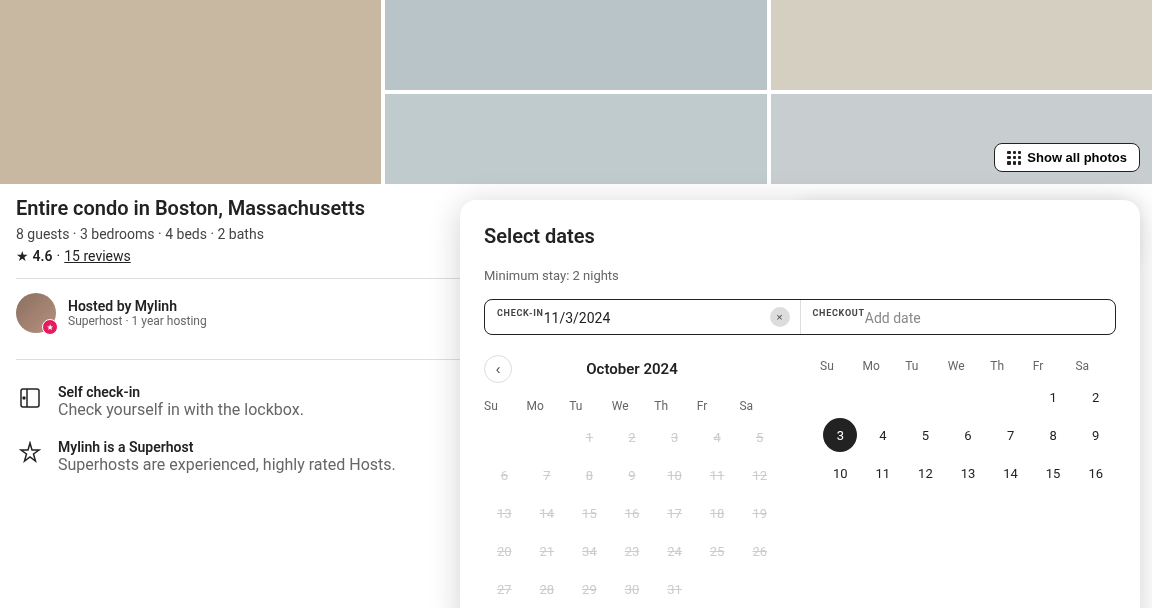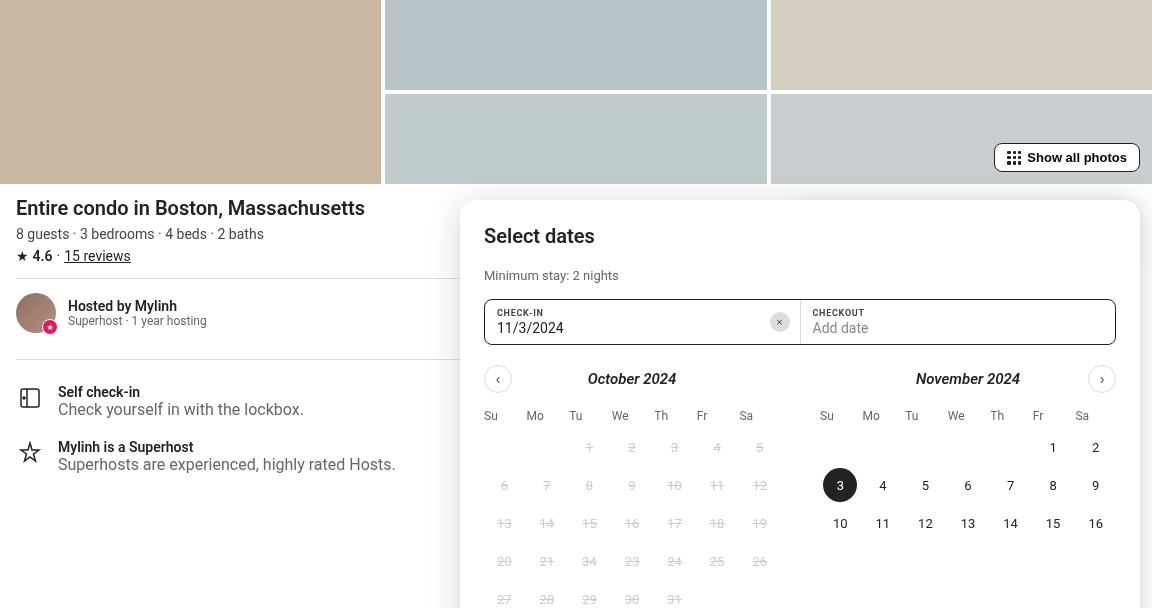--- a/index.html
+++ b/index.html
@@ -170,21 +170,21 @@
       gap: 0;
       border: 1.5px solid #222;
       border-radius: 8px;
       overflow: hidden;
       margin-bottom: 20px;
     }
     .date-field {
       flex: 1;
       padding: 8px 12px;
       display: flex;
-      flex-direction: column;
+      flex-direction: row;
       cursor: pointer;
       position: relative;
     }
     .date-field:first-child { border-right: 1px solid #ddd; }
     .date-label {
       font-size: 9px;
       font-weight: 700;
       letter-spacing: 0.08em;
       text-transform: uppercase;
       color: #444;
@@ -219,21 +219,20 @@
       display: flex;
       align-items: center;
       justify-content: space-between;
       margin-bottom: 12px;
     }
     .calendar-month {
       font-size: 15px;
       font-weight: 600;
       text-align: center;
       flex: 1;
-      font-style: italic;
     }
     .nav-btn {
       background: none;
       border: 1px solid #ddd;
       border-radius: 50%;
       width: 28px; height: 28px;
       display: flex; align-items: center; justify-content: center;
       cursor: pointer;
       font-size: 14px;
       color: #444;
@@ -441,25 +440,20 @@
         <div class="cal-day disabled">28</div>
         <div class="cal-day disabled">29</div>
         <div class="cal-day disabled">30</div>
         <div class="cal-day disabled">31</div>
         <div class="cal-day empty"></div>
         <div class="cal-day empty"></div>
       </div>
     </div>
 
     <div class="calendar">
-      <div class="calendar-header">
-        <button class="nav-btn invisible">‹</button>
-        <div class="calendar-month">November 2024</div>
-        <button class="nav-btn">›</button>
-      </div>
       <div class="cal-grid">
         <div class="cal-day-header">Su</div>
         <div class="cal-day-header">Mo</div>
         <div class="cal-day-header">Tu</div>
         <div class="cal-day-header">We</div>
         <div class="cal-day-header">Th</div>
         <div class="cal-day-header">Fr</div>
         <div class="cal-day-header">Sa</div>
 
         <div class="cal-day empty"></div>

